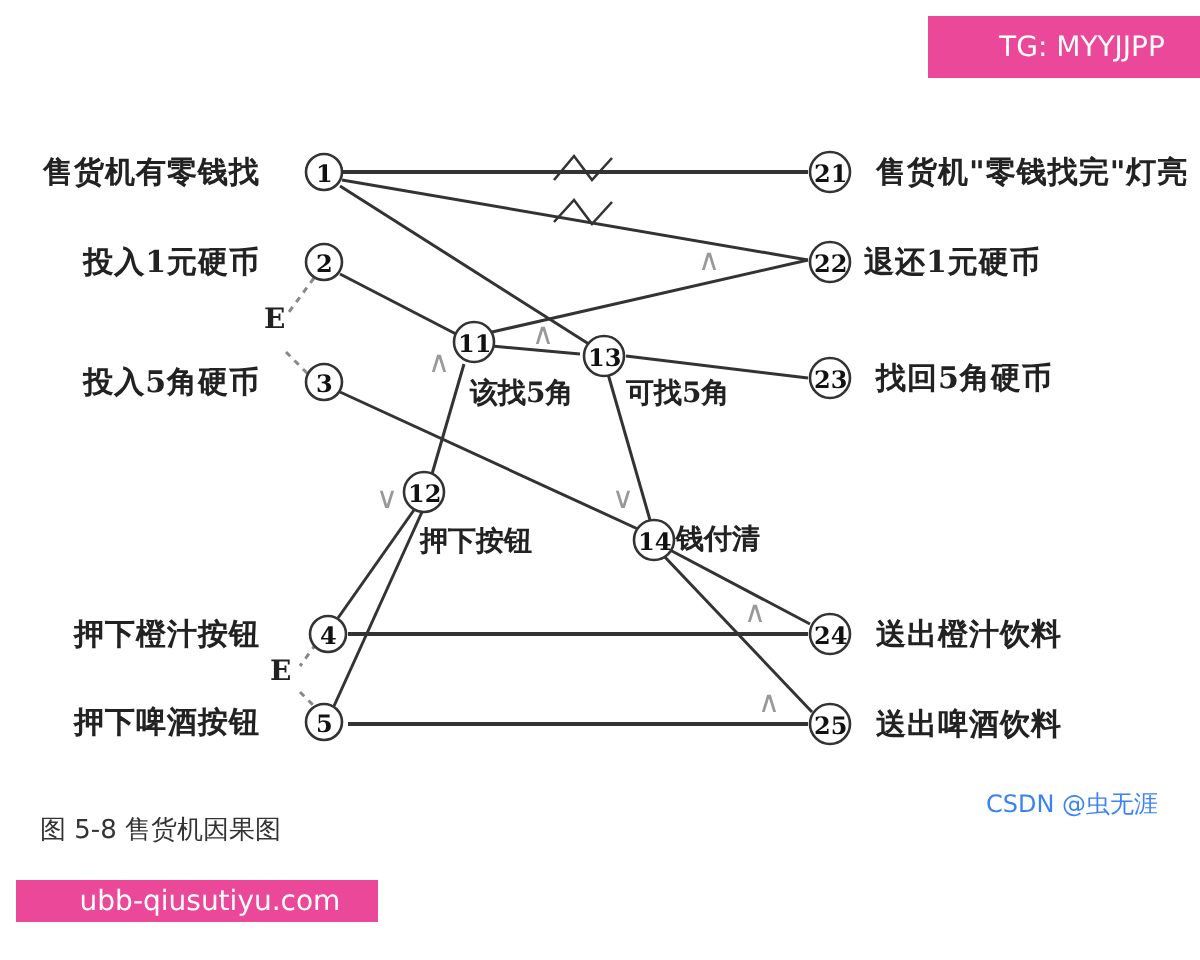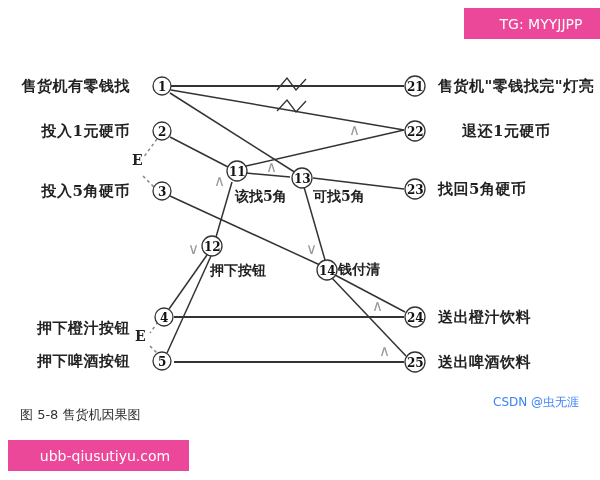--- a/index.html
+++ b/index.html
@@ -27,21 +27,21 @@
       font-family: "DejaVu Sans", "Liberation Sans", sans-serif;
     }
     svg { position: absolute; left: 0; top: 0; }
     .node circle { fill: #fff; stroke: #333; stroke-width: 1.3; }
     .node text { font-family: "DejaVu Serif", serif; font-size: 12px; font-weight: bold; fill: #111; }
   </style>
 </head>
 <body>
 
 <div class="badge" style="left:464px; top:8px; width:128px; height:31px;">TG: MYYJJPP</div>
-<div class="badge" style="left:8px; top:440px; width:168px; height:31px;">ubb-qiusutiyu.com</div>
+<div class="badge" style="left:8px; top:440px; width:168px; height:21px;">ubb-qiusutiyu.com</div>
 
 <svg width="600" height="480">
   <g stroke="#333" stroke-width="1.5" fill="none">
 
     <line x1="171" y1="86" x2="404" y2="86" stroke-width="2"></line>
 
     <line x1="171" y1="90" x2="404" y2="130"></line>
 
     <line x1="170" y1="93" x2="296" y2="173"></line>
 
@@ -144,31 +144,31 @@
     </g>
   <g class="node">
       <circle cx="415" cy="362" r="10"></circle>
       <text x="407" y="367">25</text>
     </g>
 </svg>
 
 <div class="label lbl-left" style="right:470px; top:77px;margin-left:31px;">售货机有零钱找</div>
 <div class="label lbl-left" style="right:470px; top:122px;">投入1元硬币</div>
 <div class="label lbl-left" style="right:470px; top:182px;">投入5角硬币</div>
-<div class="label lbl-left" style="right:470px; top:319px;">押下橙汁按钮</div>
+<div class="label lbl-left" style="right:470px; top:308px;">押下橙汁按钮</div>
 <div class="label lbl-left" style="right:470px; top:352px;">押下啤酒按钮</div>
 
 <div class="mid-label" style="left:132px; top:152px;">E</div>
 <div class="mid-label" style="left:135px; top:328px;">E</div>
 
 <div class="mid-label" style="left:235px; top:188px;">该找5角</div>
 <div class="mid-label" style="left:210px; top:262px;">押下按钮</div>
 <div class="mid-label" style="left:313px; top:188px;">可找5角</div>
 <div class="mid-label" style="left:338px; top:261px;">钱付清</div>
 
 <div class="label" style="left:438px; top:77px;">售货机"零钱找完"灯亮</div>
-<div class="label" style="left:462px; top:122px;">退还1元硬币</div>
+<div class="label" style="left:432px; top:122px;">退还1元硬币</div>
 <div class="label" style="left:438px; top:180px;">找回5角硬币</div>
 <div class="label" style="left:438px; top:308px;">送出橙汁饮料</div>
 <div class="label" style="left:438px; top:353px;">送出啤酒饮料</div>
 
 <div class="caption">图 5-8  售货机因果图</div>
 <div class="credit">CSDN @虫无涯</div>
 
 </body></html>

